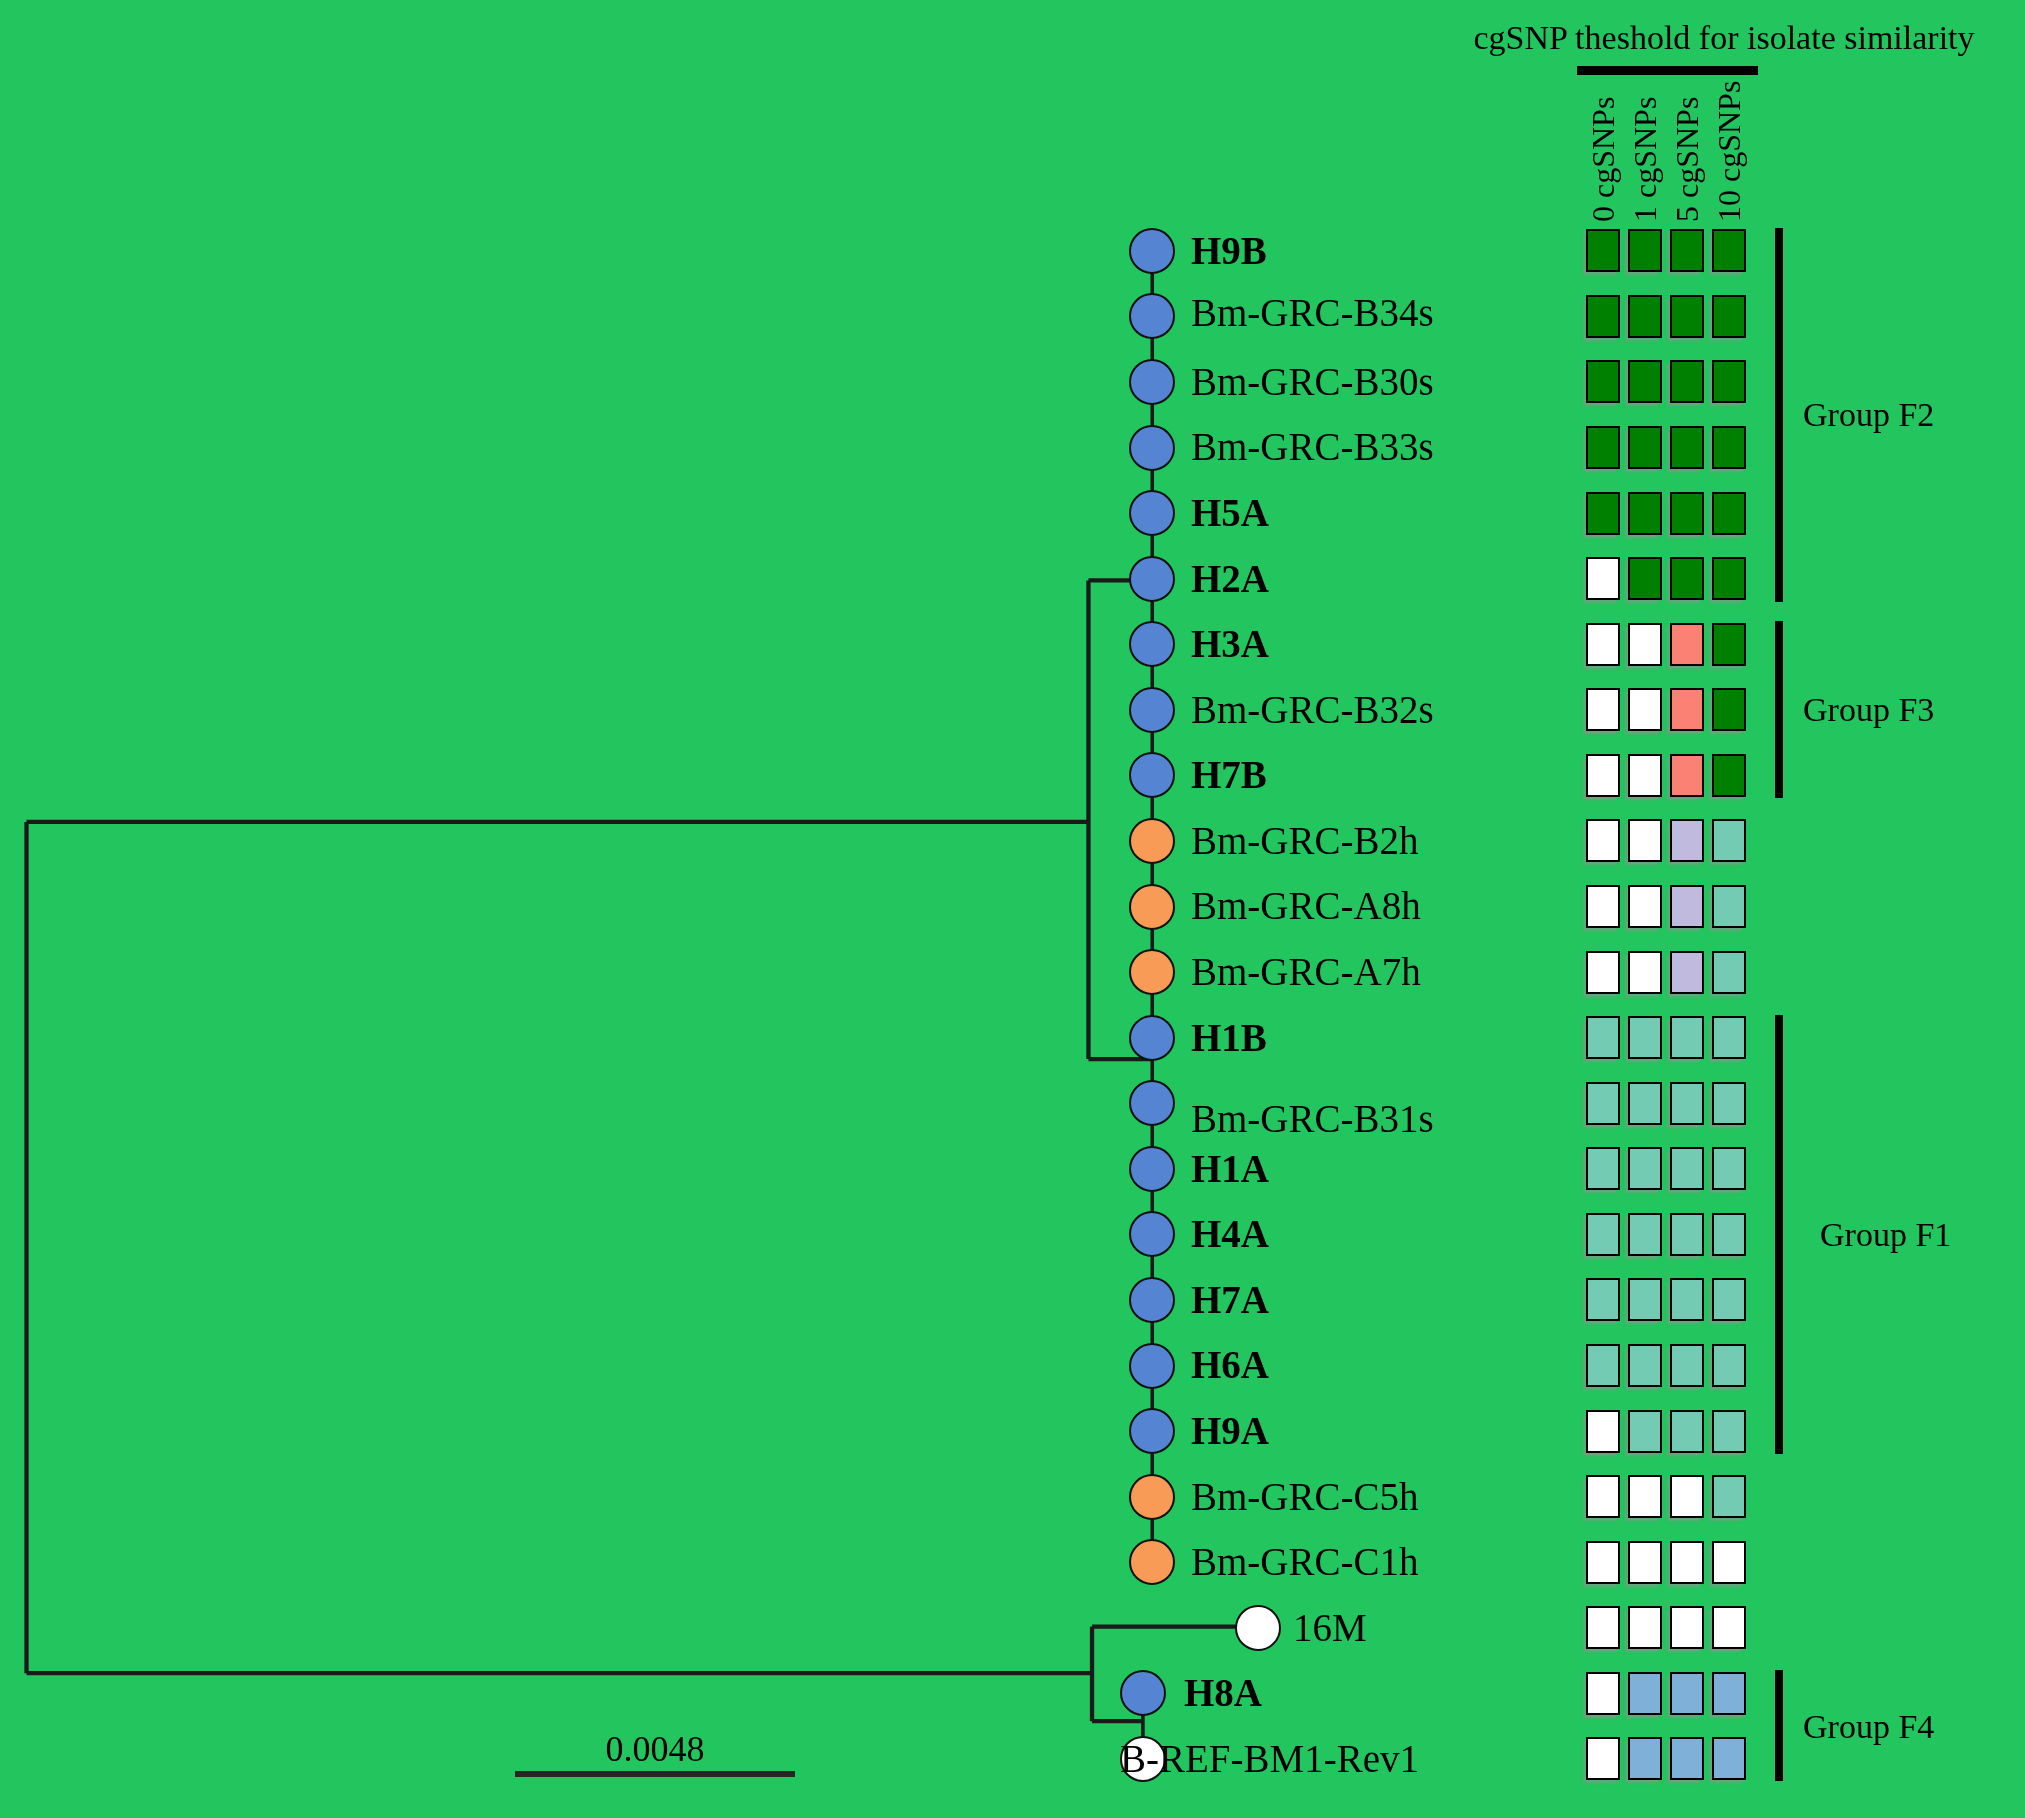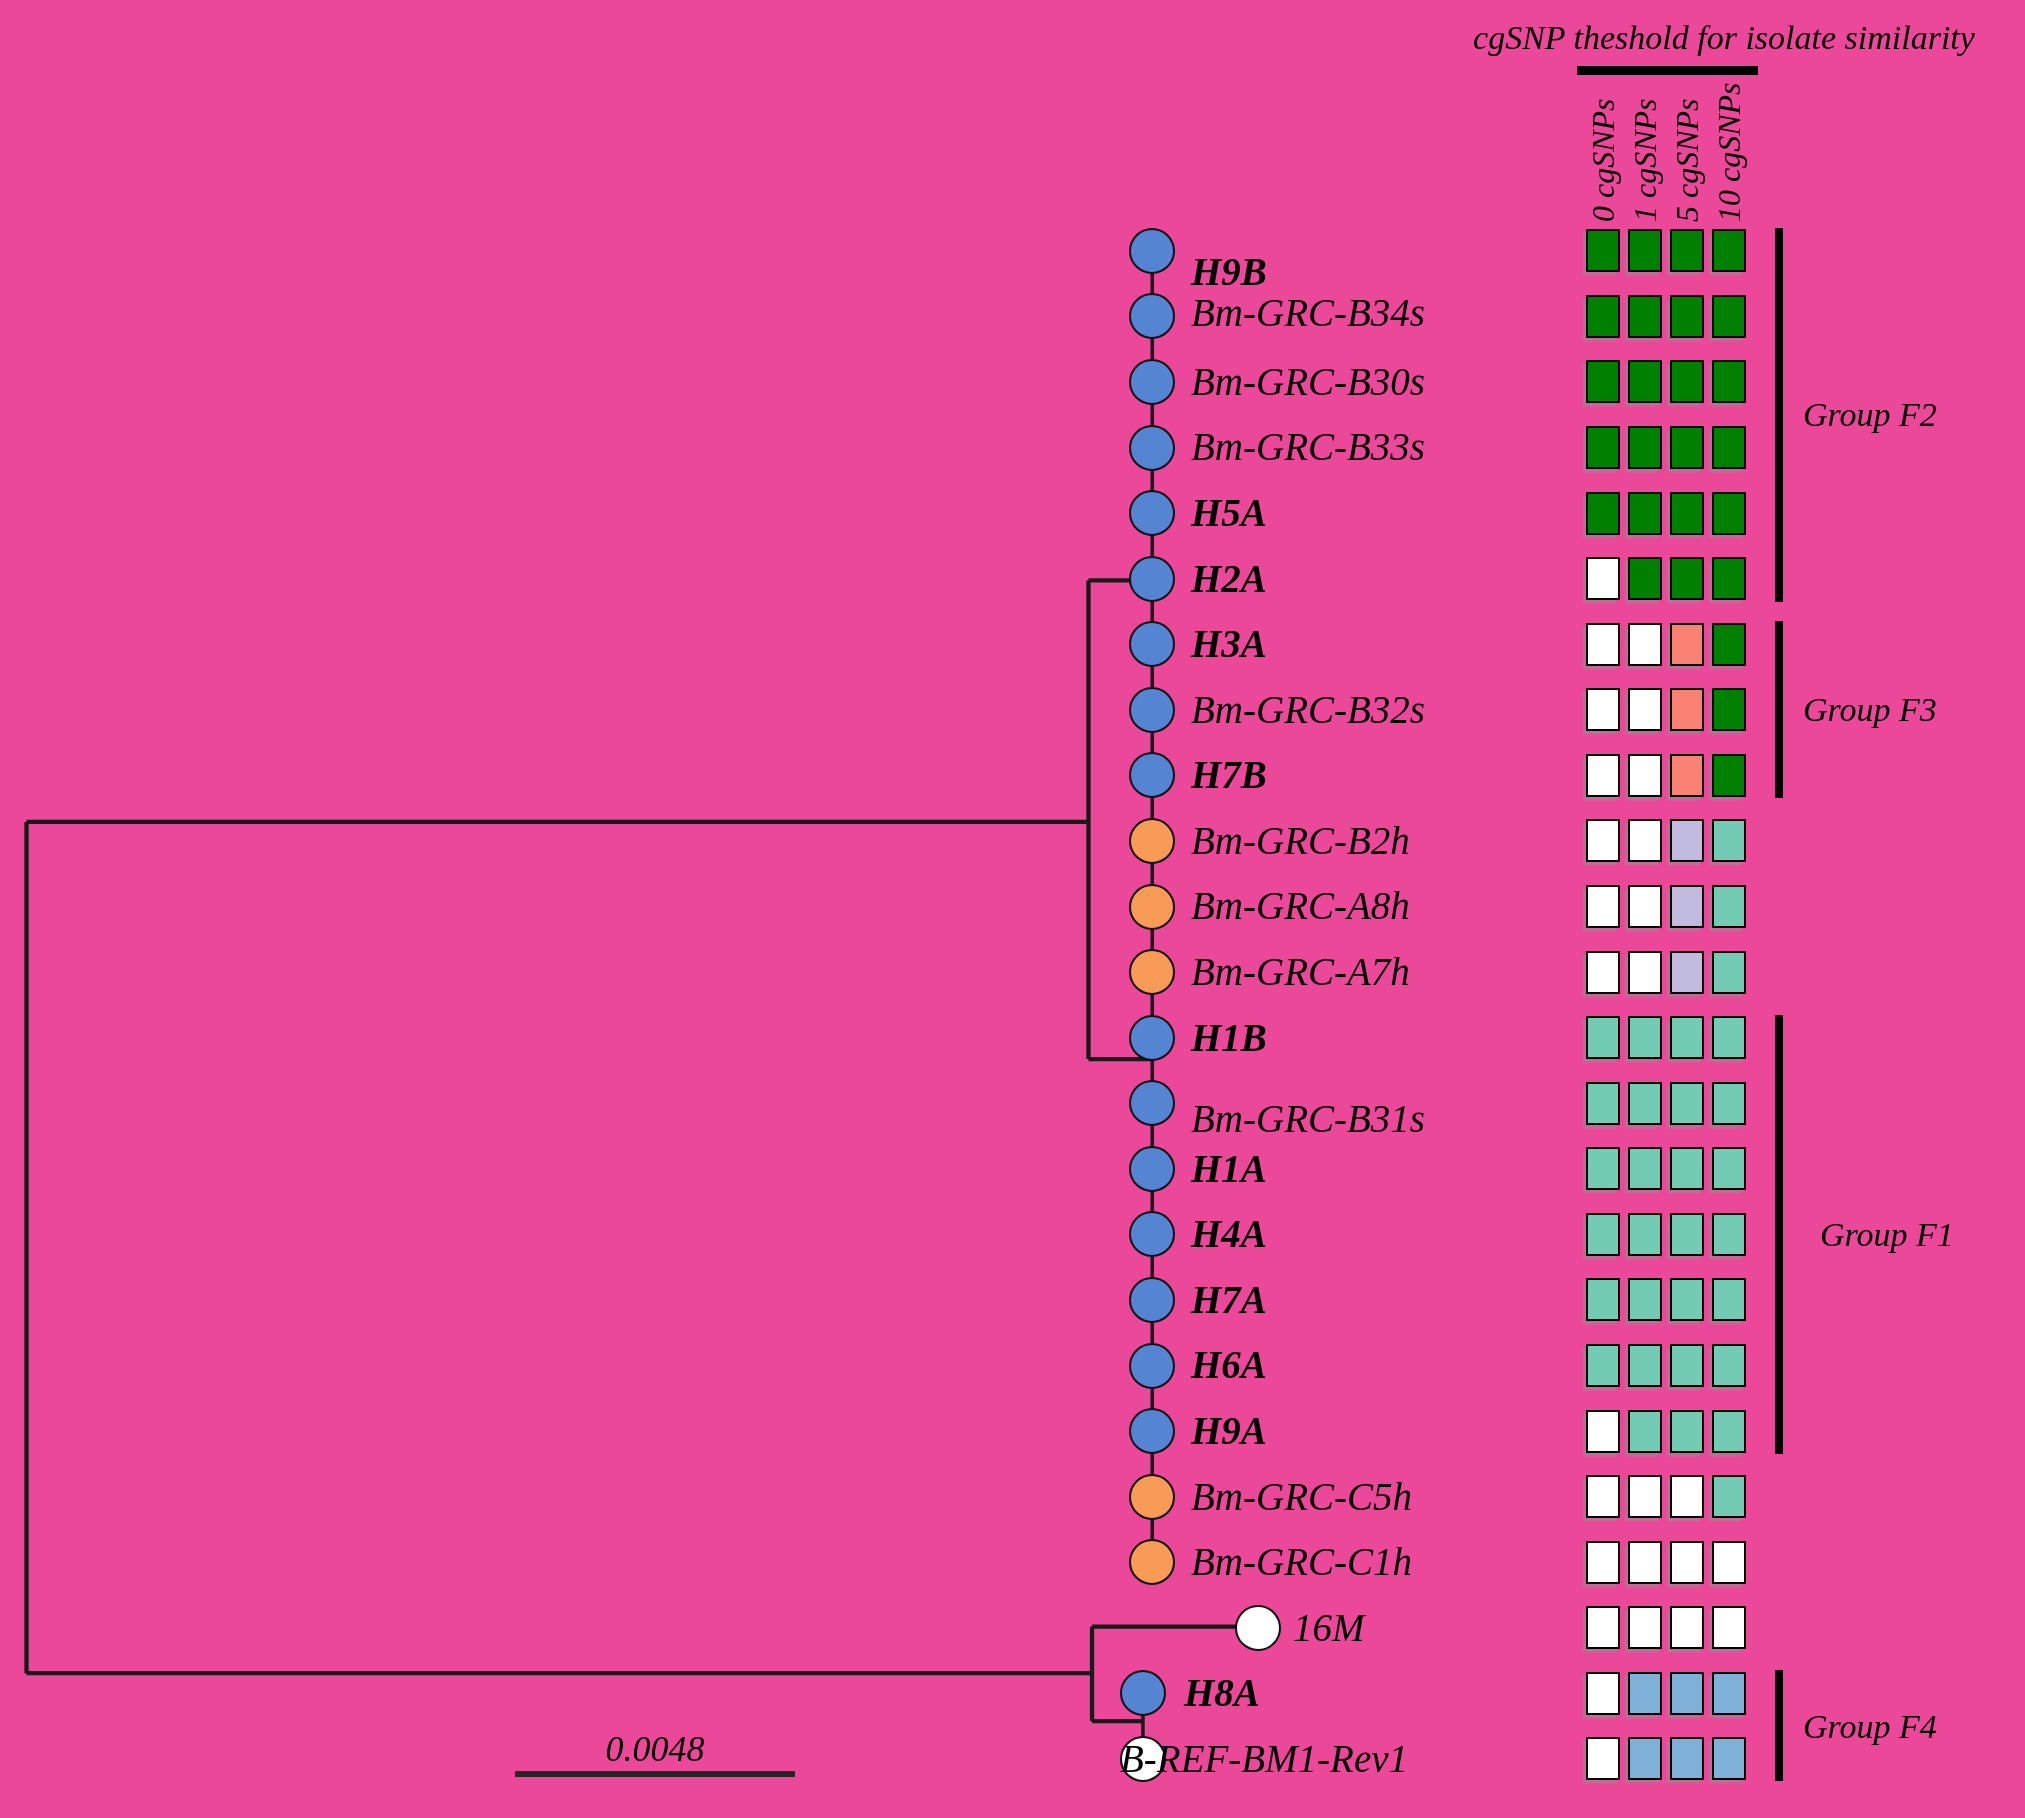--- a/index.html
+++ b/index.html
@@ -1,17 +1,17 @@
 <!DOCTYPE html>
 <html style="font-size:11.5px"><head>
 <meta charset="utf-8">
 <style>
   html,body{margin:0;padding:0;background:#ffffff;}
-  #figure{position:relative;width:2025px;height:1818px;background:#ec4899;overflow:hidden;
-          font-family:"Liberation Serif", serif;color:#000;font-style:italic;}
+  #figure{position:relative;width:2025px;height:1818px;background:#22c55e;overflow:hidden;
+          font-family:"Liberation Serif", serif;color:#000;}
   #tree-svg{position:absolute;left:0;top:0;}
   .tip-circle{position:absolute;border-radius:50%;border:2.9px solid #111;box-sizing:border-box;}
   .tip-label{position:absolute;height:50px;line-height:50px;font-size:39px;white-space:nowrap;}
   .tip-label.bold{font-weight:bold;}
   .cell{position:absolute;width:34px;height:43px;border:2.9px solid #000;box-sizing:border-box;
         box-shadow:-2.9px 3.6px 2.1px rgba(145,145,145,0.55);}
   .colhead{position:absolute;height:34px;line-height:34px;font-size:32px;white-space:nowrap;
            transform-origin:left bottom;transform:rotate(-90deg);}
   .group-bar{position:absolute;width:8px;background:#000;}
   .group-label{position:absolute;height:43px;line-height:43px;font-size:34px;white-space:nowrap;}
@@ -52,21 +52,21 @@
   <div id="header-bar"></div>
   <div id="colheads">
       <div class="colhead" style="left: 1620px; top: 188px;">0 cgSNPs</div>
       <div class="colhead" style="left: 1662px; top: 188px;">1 cgSNPs</div>
       <div class="colhead" style="left: 1704px; top: 188px;">5 cgSNPs</div>
       <div class="colhead" style="left: 1746px; top: 188px;">10 cgSNPs</div>
     </div>
 
   <div id="rows">
       <div class="tip-circle" style="left: 1129px; top: 228px; height: 46px; width: 46px; background: rgb(85, 133, 210);"></div>
-      <div class="tip-label bold" style="left: 1191px; top: 226px; margin-top: 21px;">H9B</div>
+      <div class="tip-label bold" style="left: 1191px; top: 226px;">H9B</div>
       <div class="cell" style="left: 1586px; top: 229px; background: rgb(0, 128, 0);"></div>
       <div class="cell" style="left: 1628px; top: 229px; background: rgb(0, 128, 0);"></div>
       <div class="cell" style="left: 1670px; top: 229px; background: rgb(0, 128, 0);"></div>
       <div class="cell" style="left: 1712px; top: 229px; background: rgb(0, 128, 0);"></div>
       <div class="tip-circle" style="left: 1129px; top: 293px; height: 46px; width: 46px; background: rgb(85, 133, 210);"></div>
       <div class="tip-label" style="left: 1191px; top: 288px;">Bm-GRC-B34s</div>
       <div class="cell" style="left: 1586px; top: 295px; background: rgb(0, 128, 0);"></div>
       <div class="cell" style="left: 1628px; top: 295px; background: rgb(0, 128, 0);"></div>
       <div class="cell" style="left: 1670px; top: 295px; background: rgb(0, 128, 0);"></div>
       <div class="cell" style="left: 1712px; top: 295px; background: rgb(0, 128, 0);"></div>

